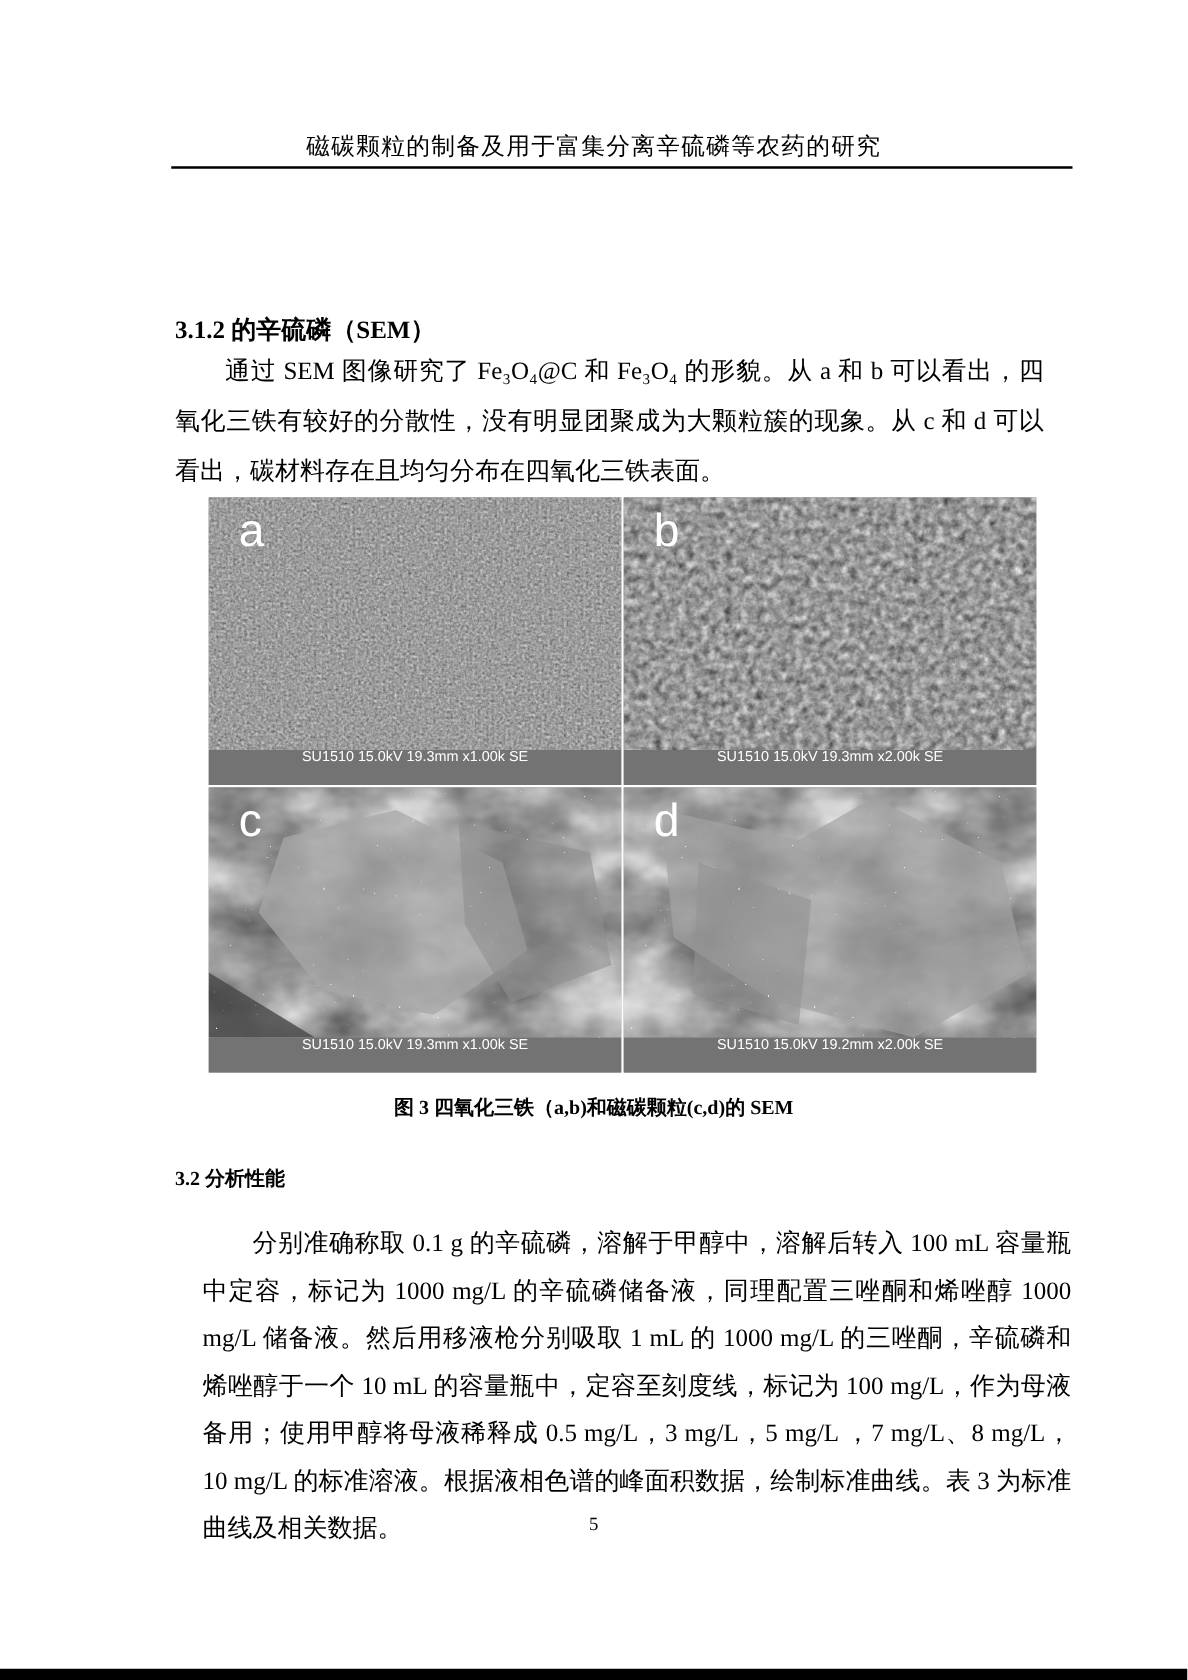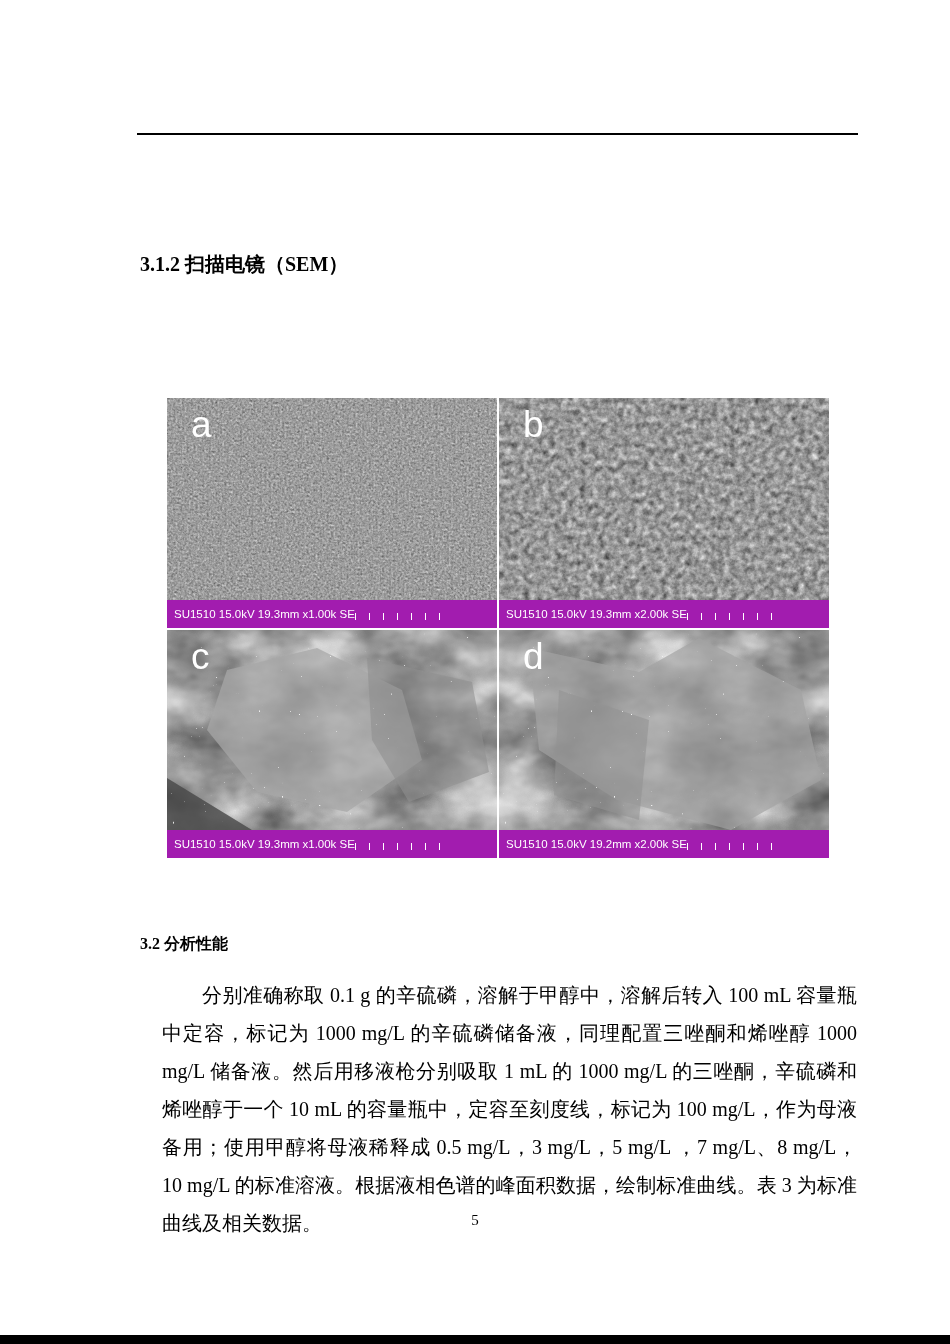--- a/index.html
+++ b/index.html
@@ -14,23 +14,23 @@
   .p2{top:277px;line-height:40px;text-indent:2em;}
   .p3{top:976px;line-height:38px;text-indent:2em;margin-left:22px;}
   .h312{position:absolute;top:250px;left:140px;font-size:20px;line-height:28px;font-weight:bold;
        font-family:"Liberation Serif","DejaVu Serif",serif;}
   .h32{position:absolute;top:926px;left:140px;font-size:16px;line-height:36px;font-weight:bold;}
   .figure{position:absolute;top:398px;left:167px;width:662px;display:flex;flex-wrap:wrap;gap:2px;}
   .panel{position:relative;width:330px;background:#8a8a8a;}
   .panel svg{display:block;}
   .panel-label{position:absolute;top:8px;left:24px;color:#fff;font-size:37px;line-height:1;
        font-family:"Liberation Sans","DejaVu Sans",sans-serif;font-weight:400;}
-  .statusbar{height:28px;background:#a21caf;display:flex;align-items:center;
+  .statusbar{height:28px;background:#737373;display:flex;align-items:center;
        padding:0 7px;box-sizing:border-box;color:#fff;
-       font-family:"Liberation Sans","DejaVu Sans",sans-serif;font-size:11.5px;white-space:nowrap;}
+       font-family:"Liberation Sans","DejaVu Sans",sans-serif;font-size:11.5px;white-space:nowrap;flex-direction:column;}
   .statusbar .info{flex:0 0 auto;}
   .statusbar .spacer{flex:1 1 auto;}
   .tick-ruler{width:140px;height:7px;margin:0 8px 8px 0;align-self:flex-end;
        background:repeating-linear-gradient(90deg,#fff 0 1px,transparent 1px 14px);}
   .scale{flex:0 0 auto;margin-top:44px;}
   .caption{position:absolute;top:876px;left:0;right:0;text-align:center;
        font-size:16px;font-weight:bold;}
   .page-number{position:absolute;top:1212px;left:0;right:0;text-align:center;font-size:15px;}
   .bottom-band{position:absolute;bottom:0;left:0;width:100%;height:9px;background:#000;}
 </style>
@@ -53,25 +53,27 @@
     </filter>
     <filter id="semSpeck" x="0%" y="0%" width="100%" height="100%" color-interpolation-filters="sRGB">
       <feTurbulence type="fractalNoise" baseFrequency="0.35" numOctaves="2" seed="14"></feTurbulence>
       <feColorMatrix type="matrix" values="0 0 0 0 0.95  0 0 0 0 0.95  0 0 0 0 0.95  5 5 5 0 -10.6"></feColorMatrix>
     </filter>
   </defs>
 </svg>
 
 <div class="page">
 
+  <div class="header-title">磁碳颗粒的制备及用于富集分离辛硫磷等农药的研究</div>
   <div class="header-rule"></div>
 
 
-  <div class="h312">3.1.2 扫描电镜（SEM）</div>
+  <div class="h312">3.1.2 的辛硫磷（SEM）</div>
 
+  <div class="para p2">通过 SEM 图像研究了 Fe₃O₄@C 和 Fe₃O₄ 的形貌。从 a 和 b 可以看出，四氧化三铁有较好的分散性，没有明显团聚成为大颗粒簇的现象。从 c 和 d 可以看出，碳材料存在且均匀分布在四氧化三铁表面。</div>
 
   <div class="figure">
 
     <div class="panel">
       <svg width="330" height="202">
         <rect width="330" height="202" fill="#8f8f8f"></rect>
         <rect width="330" height="202" filter="url(#semFine)"></rect>
       </svg>
       <div class="panel-label">a</div>
       <div class="statusbar">
@@ -128,20 +130,21 @@
       <div class="statusbar">
         <span class="info">SU1510 15.0kV 19.2mm x2.00k SE</span>
         <span class="spacer"></span>
         <span class="tick-ruler"></span>
         <span class="scale">20.0um</span>
       </div>
     </div>
 
   </div>
 
+  <div class="caption">图 3 四氧化三铁（a,b)和磁碳颗粒(c,d)的 SEM</div>
 
   <div class="h32">3.2 分析性能</div>
 
   <div class="para p3">分别准确称取 0.1 g 的辛硫磷，溶解于甲醇中，溶解后转入 100 mL 容量瓶中定容，标记为 1000 mg/L 的辛硫磷储备液，同理配置三唑酮和烯唑醇 1000 mg/L 储备液。然后用移液枪分别吸取 1 mL 的 1000 mg/L 的三唑酮，辛硫磷和烯唑醇于一个 10 mL 的容量瓶中，定容至刻度线，标记为 100 mg/L，作为母液备用；使用甲醇将母液稀释成 0.5 mg/L，3 mg/L，5 mg/L ，7 mg/L、8 mg/L，10 mg/L 的标准溶液。根据液相色谱的峰面积数据，绘制标准曲线。表 3 为标准曲线及相关数据。</div>
 
   <div class="page-number">5</div>
 
   <div class="bottom-band"></div>
 
 </div>

